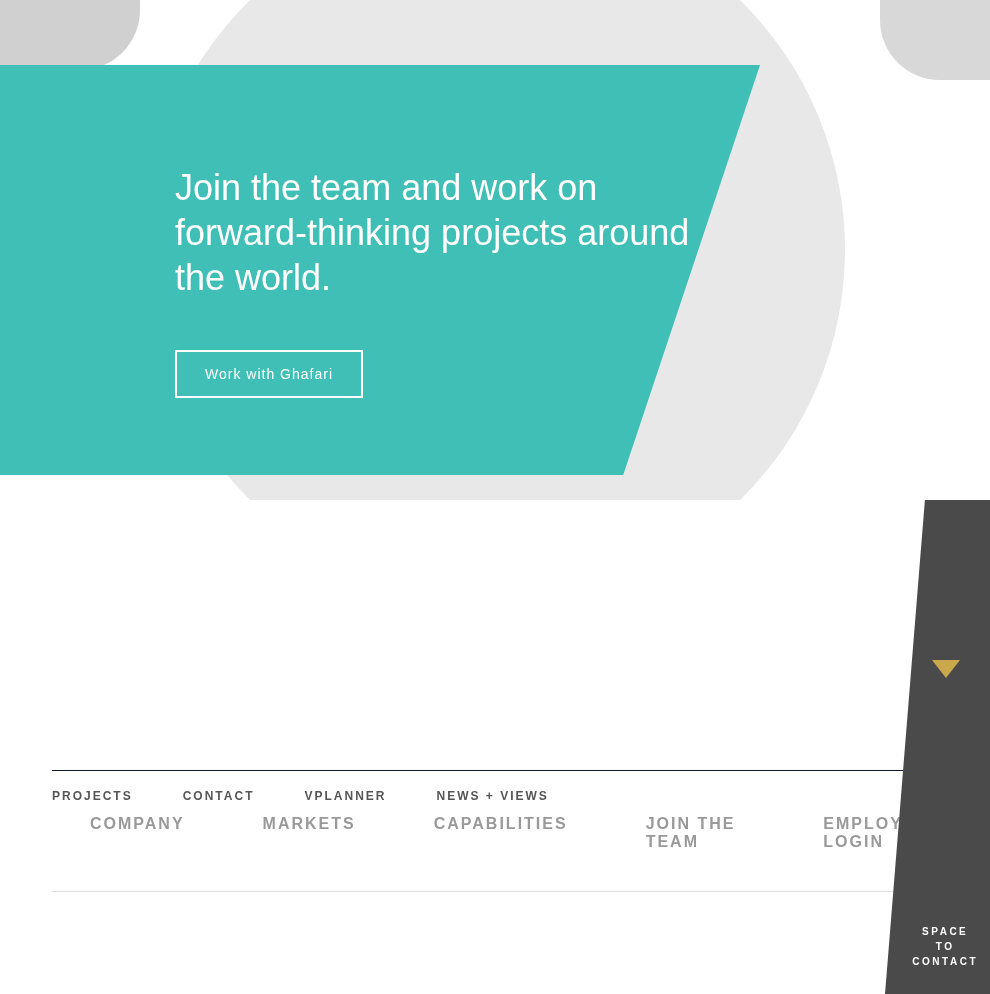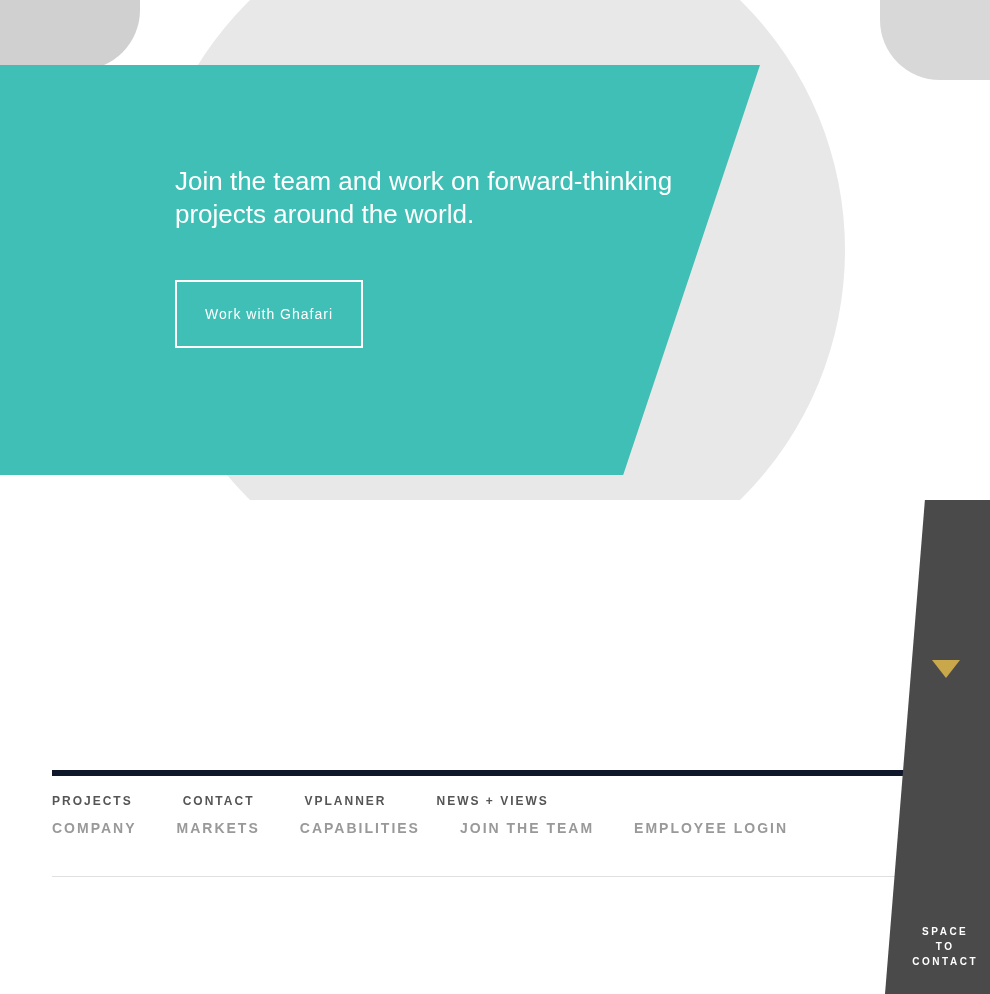--- a/index.html
+++ b/index.html
@@ -71,33 +71,33 @@
     }
 
     .teal-content {
       position: relative;
       z-index: 3;
       padding: 100px 0 0 175px;
     }
 
     .hero-heading {
       color: #fff;
-      font-size: 26px;
+      font-size: 36px;
       font-weight: 300;
       line-height: 1.25;
       max-width: 520px;
       margin-bottom: 50px;
     }
 
     .work-btn {
       display: inline-block;
       border: 2px solid #fff;
       color: #fff;
       background: transparent;
-      padding: 24px 28px;
+      padding: 14px 28px;
       font-size: 14px;
       letter-spacing: 1px;
       cursor: pointer;
       text-transform: none;
       font-weight: 400;
     }
 
     
     .middle-section {
       width: 100%;
@@ -126,46 +126,47 @@
       color: #c9a84c;
       letter-spacing: 3px;
       text-transform: uppercase;
     }
 
     
     .nav-row-1 {
       display: flex;
       gap: 50px;
       margin-bottom: 12px;
-      border-top: 6px solid #0f172a;
+      border-top: 1px solid #0f172a;
       padding-top: 18px;
     }
 
     .nav-row-2 {
       display: flex;
       gap: 40px;
       margin-bottom: 40px;
     }
 
     .nav-item-primary {
       font-size: 12px;
       font-weight: 700;
       letter-spacing: 2px;
       text-transform: uppercase;
       color: #555;
       cursor: pointer;
     }
 
     .nav-item-secondary {
-      font-size: 14px;
+      font-size: 16px;
       font-weight: 600;
       letter-spacing: 2px;
       text-transform: uppercase;
       color: #999;
       cursor: pointer;
+      margin-left: 38px;
     }
 
     
     .copyright-row {
       display: flex;
       align-items: center;
       justify-content: space-between;
       padding: 20px 0;
       border-top: 1px solid #e0e0e0;
     }

